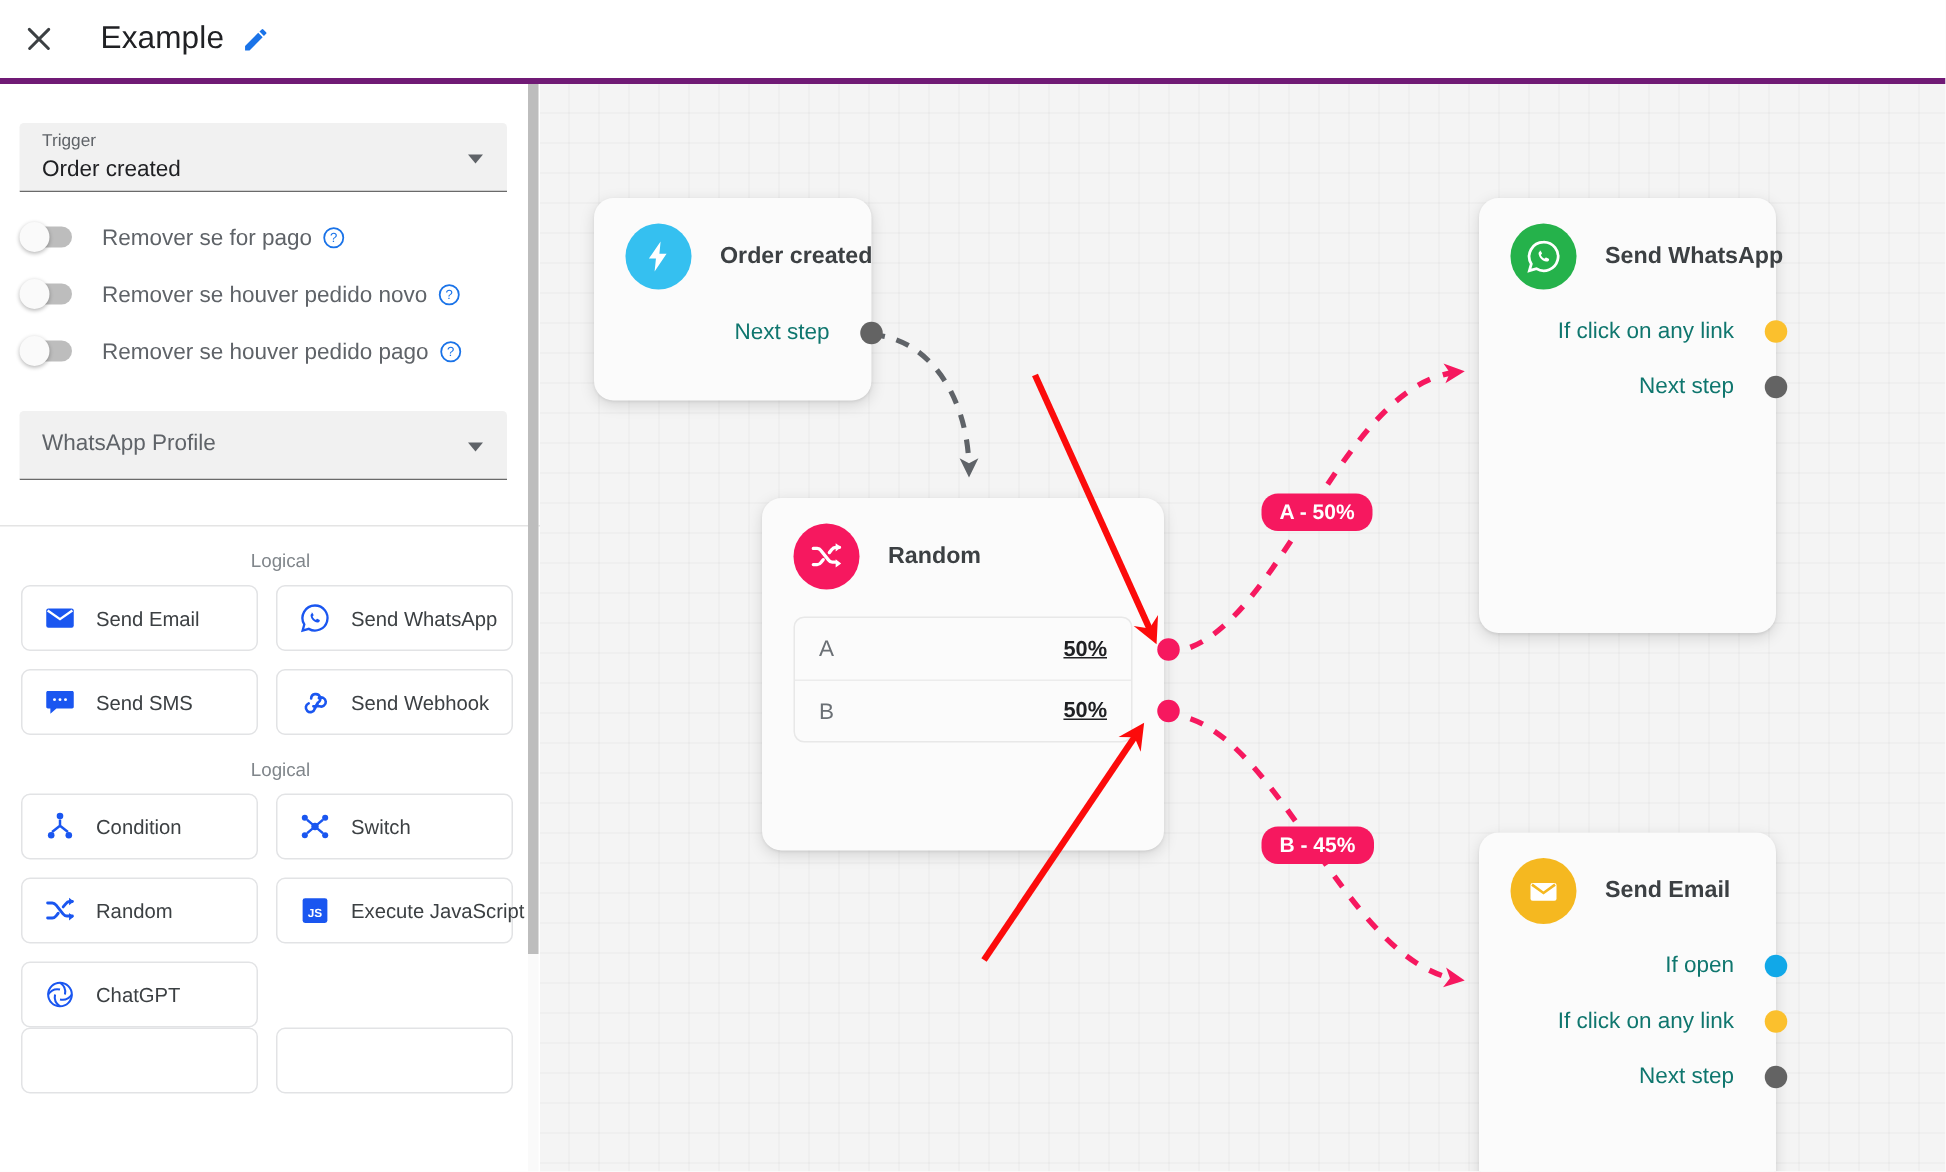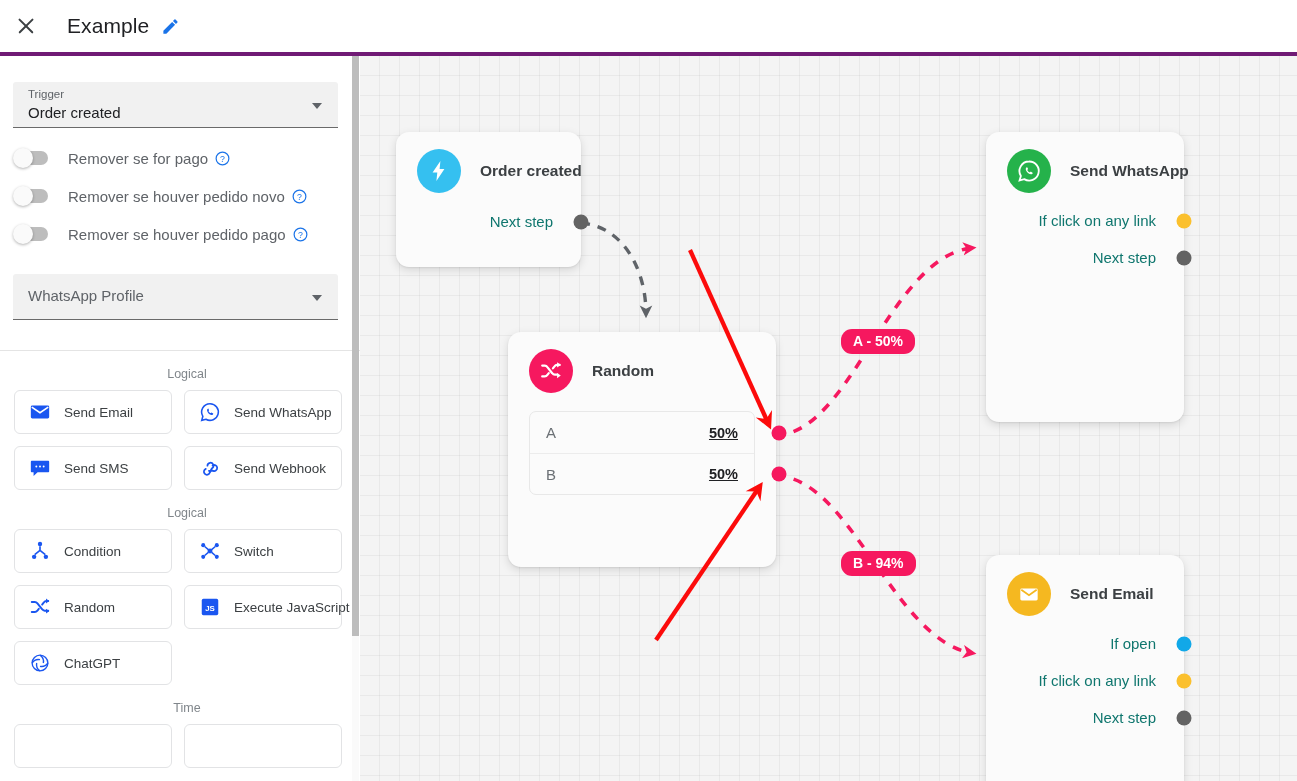--- a/index.html
+++ b/index.html
@@ -300,21 +300,20 @@
           <svg class="ti" viewBox="0 0 24 24">
             <g fill="none" stroke="#1a56f0" stroke-width="1.5">
               <circle cx="12" cy="12" r="8.6"></circle>
               <path d="M12 3.4c3 2 4.4 5 3.6 8.6M20.6 12c-2 3-5 4.4-8.6 3.6M12 20.6c-3-2-4.4-5-3.6-8.6M3.4 12c2-3 5-4.4 8.6-3.6"></path>
             </g>
           </svg>
           <div class="tl">ChatGPT</div>
         </div>
       </div>
 
-      <div class="group-label">Time</div>
       <div class="tile-grid">
         <div class="tile">
           <div class="tl"></div>
         </div>
         <div class="tile">
           <div class="tl"></div>
         </div>
       </div>
 
     </div>
@@ -422,21 +421,21 @@
         <div class="pl">If click on any link</div>
         <div class="port-dot" style="background:#fbc02d"></div>
       </div>
       <div class="port-row">
         <div class="pl">Next step</div>
         <div class="port-dot" style="background:#636363"></div>
       </div>
     </div>
 
     <div class="edge-label" style="left:481px; top:273px;">A - 50%</div>
-    <div class="edge-label" style="left:481px; top:495px;">B - 94%</div>
+    <div class="edge-label" style="left:481px; top:495px;">B - 45%</div>
 
     <svg class="annot-layer" viewBox="0 0 937 725">
       <defs>
         <marker id="ah-red" viewBox="0 0 12 12" refX="8" refY="6" markerWidth="4.6" markerHeight="4.6" orient="auto">
           <path d="M0.5 0.6 L11 6 L0.5 11.4 L4 6 Z" fill="#fc0b0b"></path>
         </marker>
       </defs>
       <line x1="330" y1="194" x2="409" y2="369" stroke="#fc0b0b" stroke-width="4.3" marker-end="url(#ah-red)"></line>
       <line x1="296" y1="584" x2="400" y2="430" stroke="#fc0b0b" stroke-width="4.3" marker-end="url(#ah-red)"></line>
     </svg>

